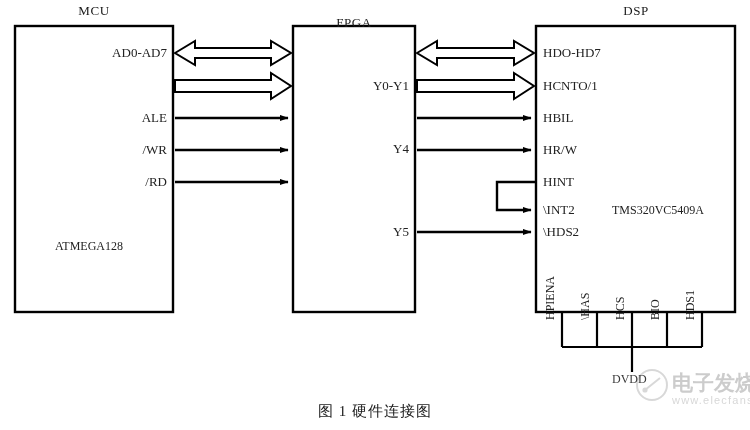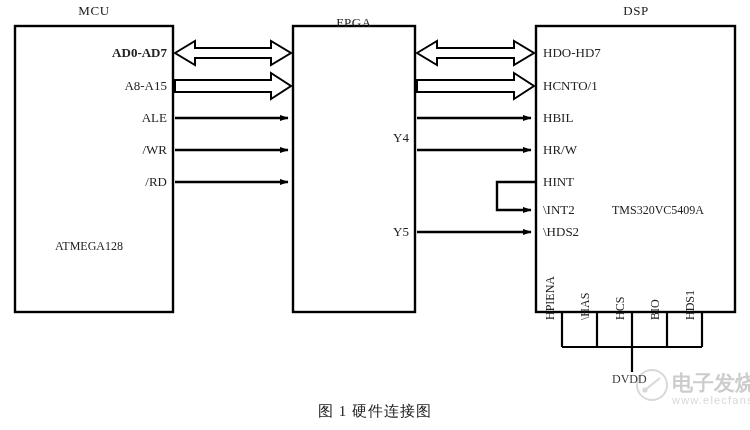--- a/index.html
+++ b/index.html
@@ -157,29 +157,29 @@
       <circle cx="645" cy="390" r="2.6" fill="#b3b3b3"></circle>
       <text class="wm-text" x="672" y="390">电子发烧友</text>
       <text class="wm-sub" x="672" y="404">www.elecfans.com</text>
     </g>
   </svg>
 
   <div class="blk-title" style="left:54px; top:3px; width:80px;">MCU</div>
   <div class="blk-title" style="left:314px; top:3px; width:80px;margin-top:12px;">FPGA</div>
   <div class="blk-title" style="left:596px; top:3px; width:80px;">DSP</div>
 
-  <div class="pin-label pin-right" style="left:73px; top:46px; width:94px;font-weight:bold;">AD0-AD7</div>
-  <div class="pin-label pin-right" style="left:73px; top:79px; width:94px;">A8-A15</div>
+  <div class="pin-label pin-right" style="left:73px; top:46px; width:94px;">AD0-AD7</div>
   <div class="pin-label pin-right" style="left:73px; top:111px; width:94px;">ALE</div>
   <div class="pin-label pin-right" style="left:73px; top:143px; width:94px;">/WR</div>
   <div class="pin-label pin-right" style="left:73px; top:175px; width:94px;">/RD</div>
 
   <div class="chip-name" style="left:55px; top:239px;">ATMEGA128</div>
 
-  <div class="pin-label pin-right" style="left:311px; top:131px; width:98px;">Y4</div>
+  <div class="pin-label pin-right" style="left:311px; top:79px; width:98px;">Y0-Y1</div>
+  <div class="pin-label pin-right" style="left:311px; top:142px; width:98px;">Y4</div>
   <div class="pin-label pin-right" style="left:311px; top:225px; width:98px;">Y5</div>
 
   <div class="pin-label pin-left" style="left:543px; top:46px;">HDO-HD7</div>
   <div class="pin-label pin-left" style="left:543px; top:79px;">HCNTO/1</div>
   <div class="pin-label pin-left" style="left:543px; top:111px;">HBIL</div>
   <div class="pin-label pin-left" style="left:543px; top:143px;">HR/W</div>
   <div class="pin-label pin-left" style="left:543px; top:175px;">HINT</div>
   <div class="pin-label pin-left" style="left:543px; top:203px;">\INT2</div>
   <div class="pin-label pin-left" style="left:543px; top:225px;">\HDS2</div>
 

